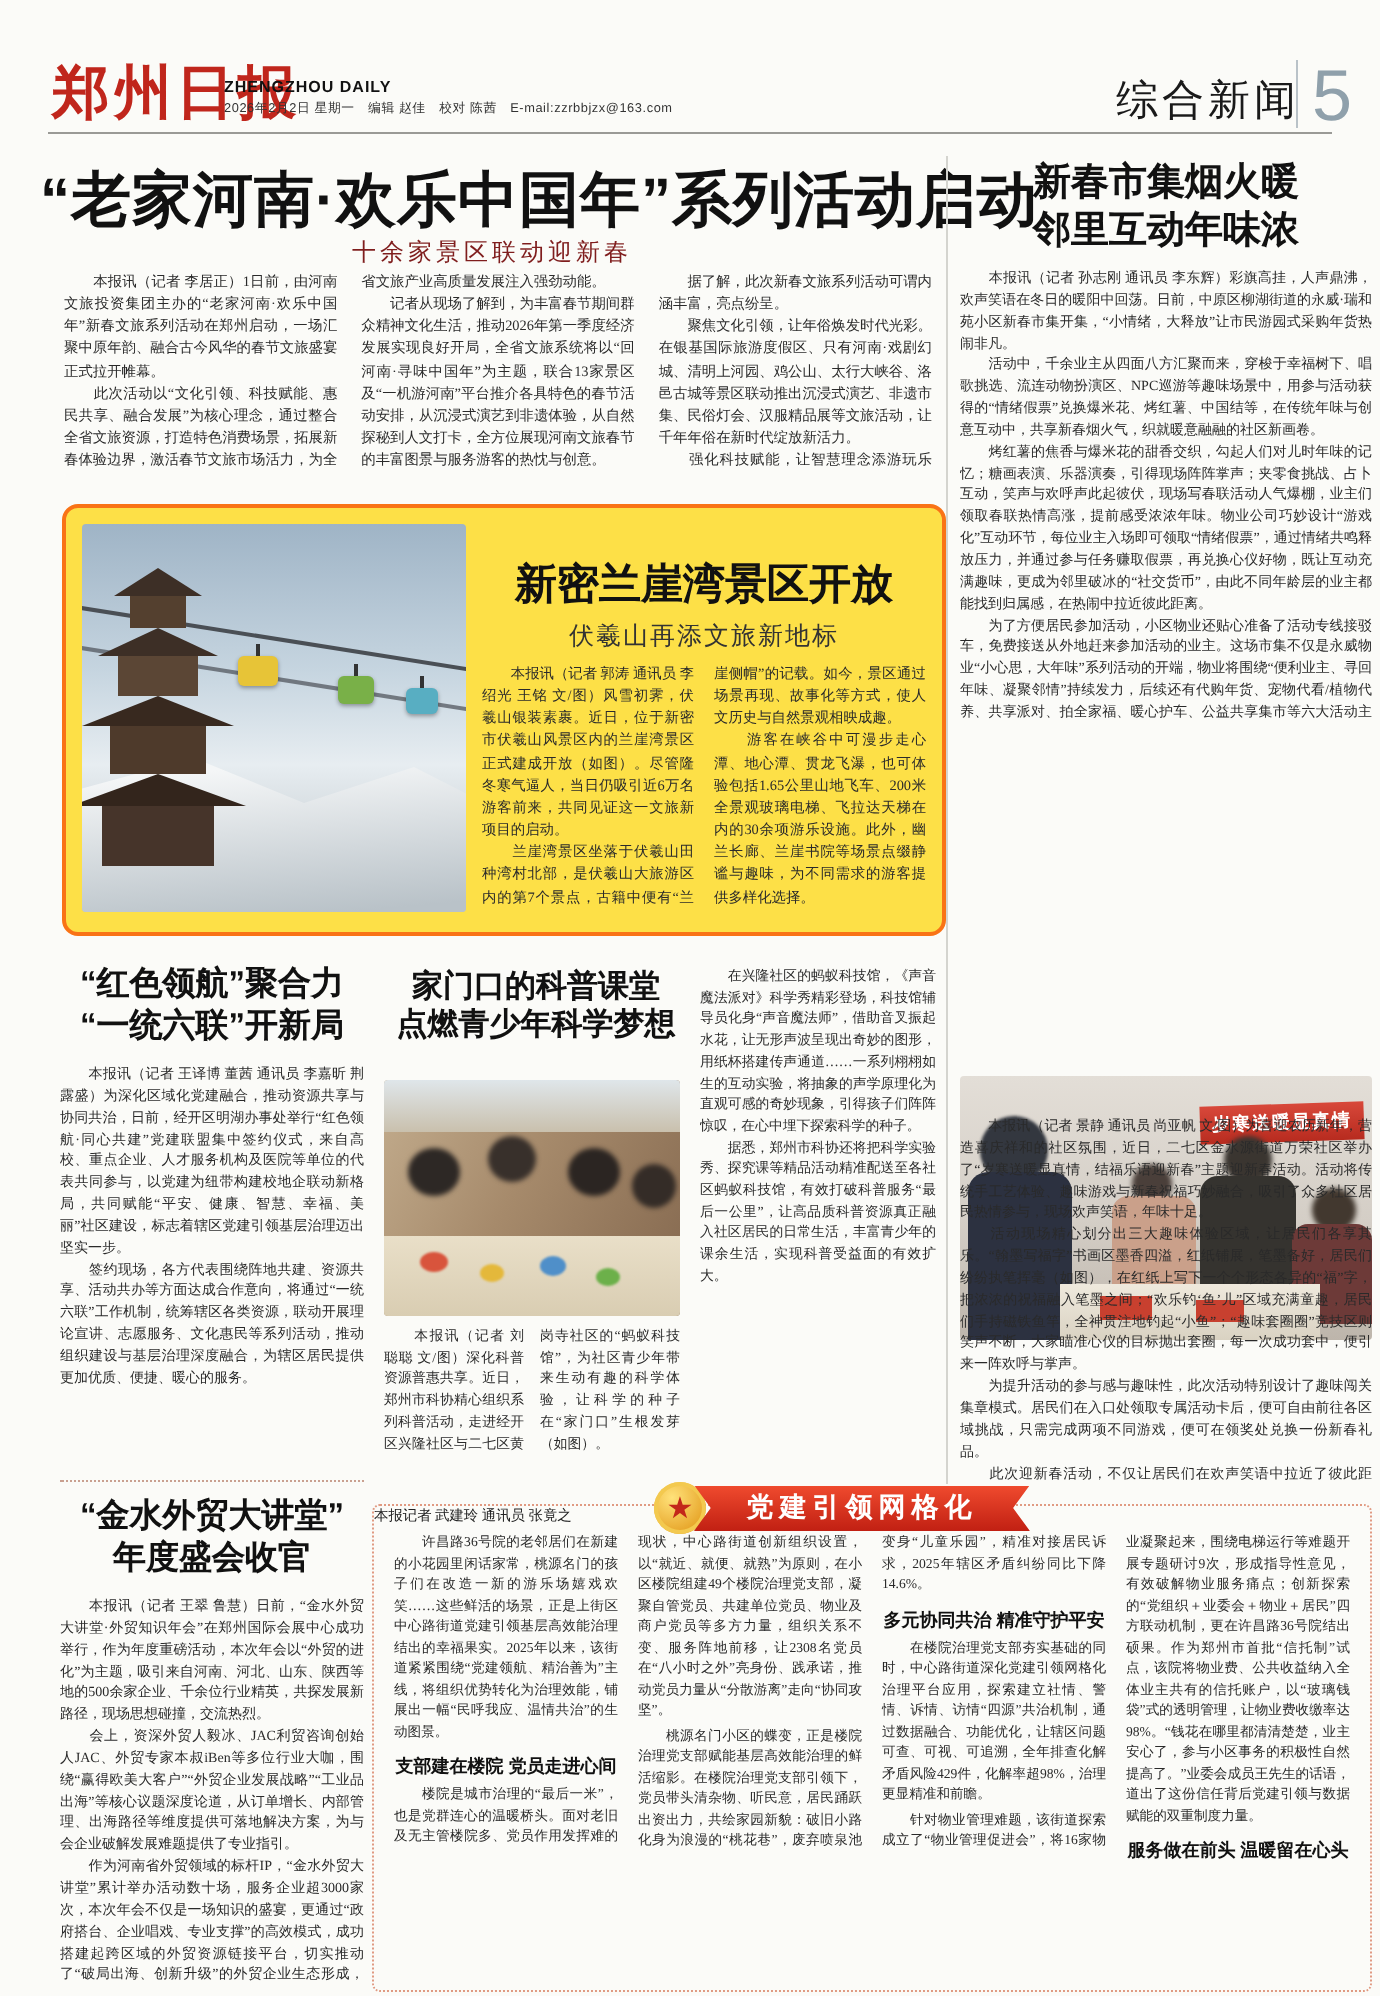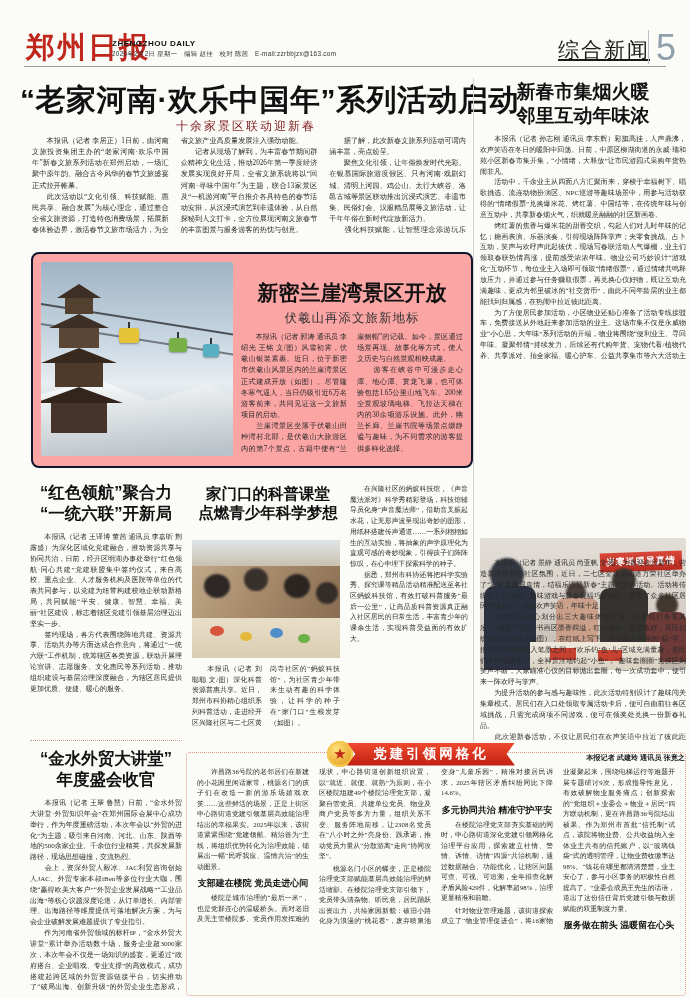--- a/index.html
+++ b/index.html
@@ -14,31 +14,31 @@
   .logo{font-size:29px;font-weight:bold;color:#c0261c;transform:skewX(-8deg);letter-spacing:2px;line-height:1;}
   .logo-en{font-size:8px;font-weight:bold;color:#111;letter-spacing:.5px;}
   .dateline{font-size:6.4px;color:#333;letter-spacing:.3px;}
   .section-name{font-size:21px;color:#1a1a1a;letter-spacing:2px;}
   .page-num{font-size:36px;color:#8fa0ab;line-height:1;}
   
   .h-lead{font-size:30px;font-weight:bold;color:#111;letter-spacing:.5px;white-space:nowrap;}
   .h-deck{font-size:12px;color:#7f1d1d;letter-spacing:2px;}
   .h2{font-weight:bold;color:#111;white-space:pre-line;line-height:1.25;}
   
-  .bluebox{border:2px solid #0f172a;border-radius:8px;background:#fca5a5;}
+  .bluebox{border:2px solid #f97316;border-radius:8px;background:#fde047;}
   
   .partybox{border:1.5px dotted #e09a82;border-radius:4px;}
   .ribbon{background:linear-gradient(180deg,#ef4a2e,#c01f12);color:#fff;display:flex;align-items:center;justify-content:center;
           clip-path:polygon(0 0,100% 0,95% 50%,100% 100%,0 100%,5% 50%);}
   .ribbon span{font-weight:bold;font-size:13.5px;letter-spacing:3px;}
   .emblem{width:26px;height:26px;border-radius:50%;background:radial-gradient(circle at 35% 30%,#ffe27a,#e8a72c 70%,#c07f14);
           display:flex;align-items:center;justify-content:center;color:#c3271a;font-size:15px;box-shadow:0 0 0 2px #f3c94f inset;}
   .psub{font-family:"Liberation Sans","DejaVu Sans",sans-serif;font-weight:bold;font-size:9px;text-align:center;margin:5px 0 3px;color:#111;}
   .pp{margin:0 0 2px;font-size:6.8px;line-height:1.55;text-align:justify;text-indent:14px;color:#2a2a2a;}
-  .pby{font-size:7.2px;font-weight:bold;text-align:right;margin:0 0 4px;}
+  .pby{font-size:7.2px;font-weight:normal;text-align:left;margin:0 0 4px;}
   
   .photo{overflow:hidden;position:relative;border-radius:2px;}
   .cable{position:absolute;height:1.5px;background:#4a4f55;}
   .gondola{position:absolute;border-radius:3px;box-shadow:0 1px 2px rgba(0,0,0,.35);}
   .gondola:before{content:"";position:absolute;left:45%;top:-6px;width:1.5px;height:6px;background:#333;}
   .roof{position:absolute;width:0;height:0;border-style:solid;border-color:transparent;}
   .blob{position:absolute;border-radius:50%;filter:blur(1.2px);}
   .photobanner{position:absolute;background:linear-gradient(180deg,#d8483a,#b72b1f);color:#fff;font-size:9px;font-weight:bold;
                letter-spacing:1px;padding:3px 6px;transform:rotate(-2deg);font-family:"Liberation Sans","DejaVu Sans",sans-serif;white-space:nowrap;}
 </style>
@@ -47,21 +47,21 @@
 
 <div id="paper">
 
   <div class="abs" style="left:26px;top:33px;">
     <span class="logo">郑州日报</span>
   </div>
   <div class="abs hei" style="left:112px;top:39px;">
     <div class="logo-en">ZHENGZHOU DAILY</div>
     <div class="dateline" style="margin-top:2px;">2026年2月2日 星期一　编辑 赵佳　校对 陈茜　E-mail:zzrbbjzx@163.com</div>
   </div>
-  <div class="abs hei section-name" style="left:558px;top:36px;text-decoration:underline;">综合新闻</div>
+  <div class="abs hei section-name" style="left:558px;top:36px;">综合新闻</div>
   <div class="abs rule" style="left:648px;top:30px;width:1px;height:34px;background:#b9c2c8;"></div>
   <div class="abs page-num hei" style="left:656px;top:30px;">5</div>
   <div class="abs rule" style="left:24px;top:66px;width:642px;height:1px;"></div>
 
   <div class="abs hei h-lead center" style="left:20px;top:80px;width:450px;">“老家河南·欢乐中国年”系列活动启动</div>
   <div class="abs hei h-deck center" style="left:30px;top:118px;width:432px;">十余家景区联动迎新春</div>
   <div class="abs bodytxt" style="left:32px;top:136px;width:434px;height:108px;column-count:3;column-gap:12px;">　　本报讯（记者 李居正）1日前，由河南文旅投资集团主办的“老家河南·欢乐中国年”新春文旅系列活动在郑州启动，一场汇聚中原年韵、融合古今风华的春节文旅盛宴正式拉开帷幕。
 　　此次活动以“文化引领、科技赋能、惠民共享、融合发展”为核心理念，通过整合全省文旅资源，打造特色消费场景，拓展新春体验边界，激活春节文旅市场活力，为全省文旅产业高质量发展注入强劲动能。
 　　记者从现场了解到，为丰富春节期间群众精神文化生活，推动2026年第一季度经济发展实现良好开局，全省文旅系统将以“回河南·寻味中国年”为主题，联合13家景区及“一机游河南”平台推介各具特色的春节活动安排，从沉浸式演艺到非遗体验，从自然探秘到人文打卡，全方位展现河南文旅春节的丰富图景与服务游客的热忱与创意。
 　　据了解，此次新春文旅系列活动可谓内涵丰富，亮点纷呈。

